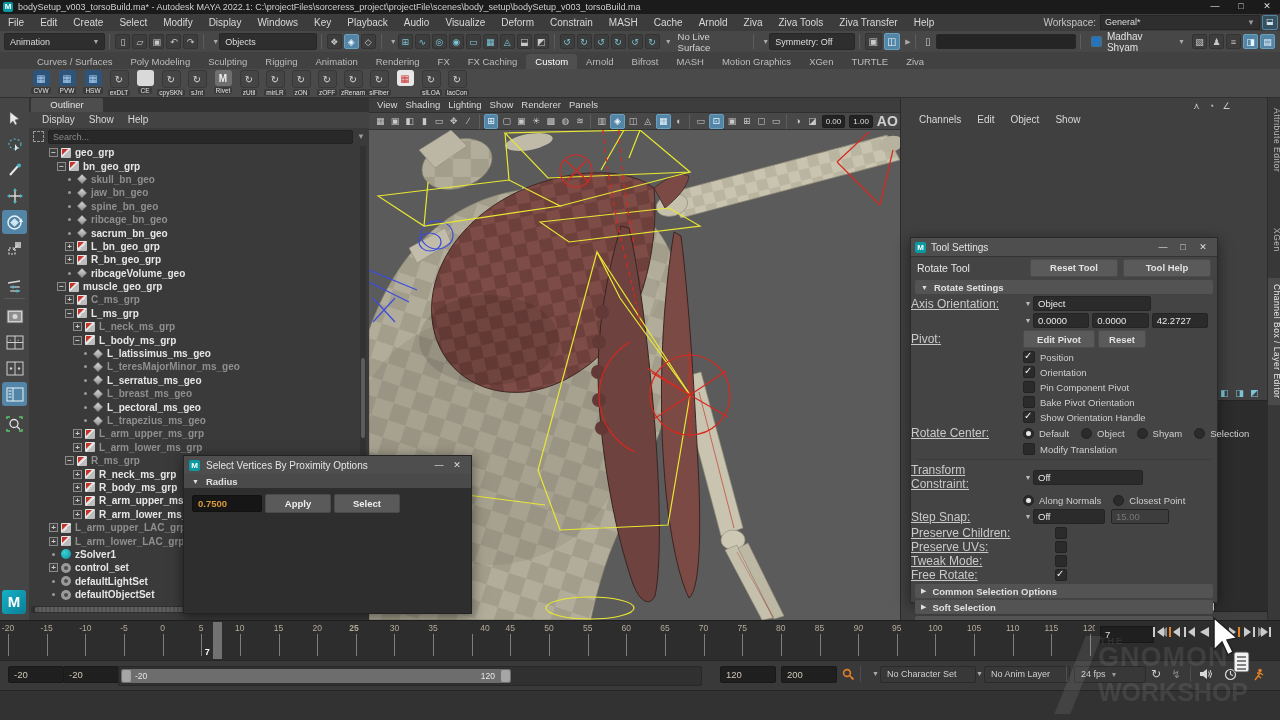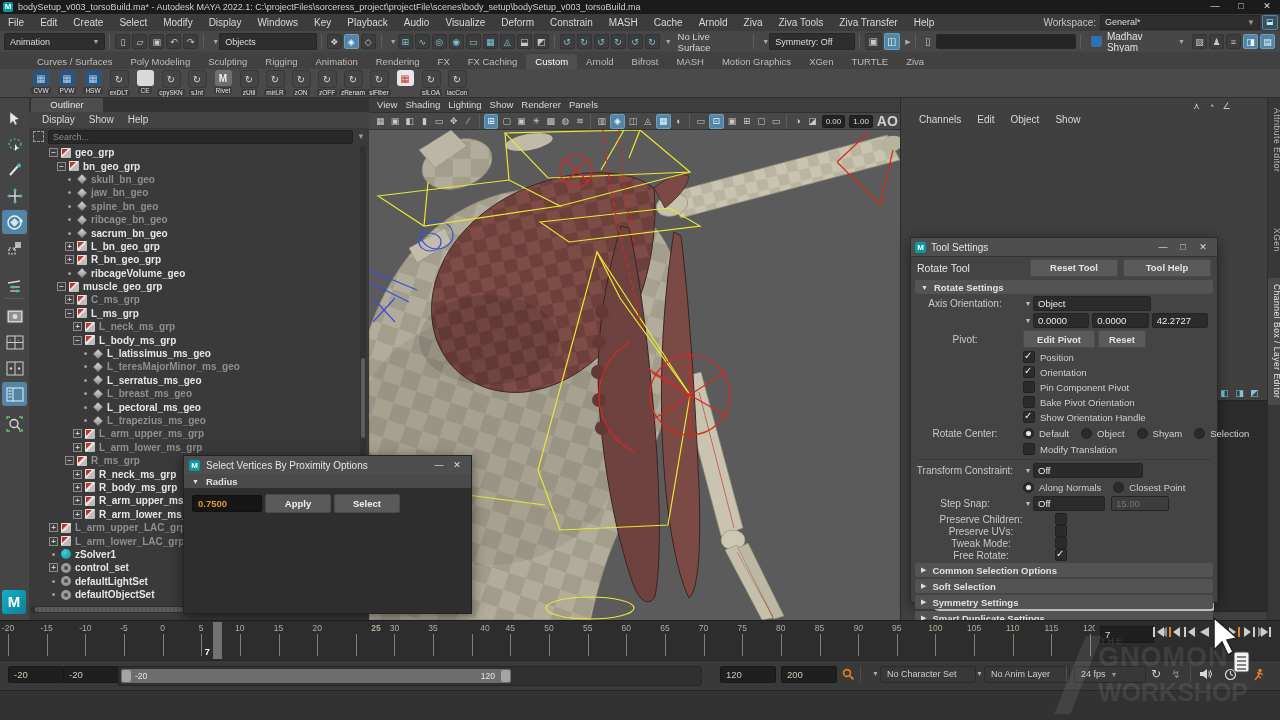--- a/index.html
+++ b/index.html
@@ -130,21 +130,21 @@
   #tw-toolrow{height:21px;display:flex;align-items:center;padding:0 6px;}
   #tw-toolrow .tn{font-size:10.5px;color:#e6e6e6;}
   .tw-btn{height:16px;background:#5a5a5a;border:1px solid #4b4b4b;border-radius:2px;color:#e2e2e2;font-size:9.5px;
       font-weight:bold;display:flex;align-items:center;justify-content:center;}
   #tw-toolrow .tw-btn{width:86px;margin-left:5px;}
   #tw-toolrow .sp{margin-left:auto;display:flex;}
   .sect{height:14px;background:#535353;border-radius:2px;margin:2px 4px;display:flex;align-items:center;padding:0 6px;
       font-size:9.5px;font-weight:bold;color:#e0e0e0;}
   .sect .tri{font-size:7px;margin-right:6px;color:#ddd;}
   .tw-row{display:flex;align-items:center;margin:2px 6px 2px 0;min-height:14px;}
-  .tw-lab{width:108px;text-align:center;font-size:10px;color:#c9c9c9;flex:none;padding-right:4px;}
+  .tw-lab{width:108px;text-align:left;font-size:12px;color:#c9c9c9;flex:none;padding-right:4px;text-decoration:underline;}
   .tw-dd{font-size:7px;color:#bbb;width:10px;text-align:center;flex:none;}
   .tw-field{height:13px;background:#2b2b2b;border:1px solid #242424;border-radius:2px;color:#e8e8e8;font-size:9.5px;
       padding:0 4px;line-height:13px;}
   .tw-field.disabled{color:#777;background:#3d3d3d;}
   .cb{width:10px;height:10px;background:#2b2b2b;border:1px solid #222;border-radius:2px;margin-right:5px;flex:none;position:relative;}
   .cb.checked::after{content:"✓";position:absolute;left:0px;top:-2px;color:#eee;font-size:10px;font-weight:bold;}
   .rb{width:9px;height:9px;background:#2b2b2b;border:1px solid #222;border-radius:50%;margin-right:5px;flex:none;position:relative;}
   .rb.sel::after{content:"";position:absolute;left:2px;top:2px;width:5px;height:5px;border-radius:50%;background:#e8e8e8;}
   .opt{display:flex;align-items:center;font-size:9.5px;color:#cfcfcf;margin-right:12px;}
   .tw-check-label{font-size:9.5px;color:#cfcfcf;}
@@ -1059,21 +1059,21 @@
         <span class="tick-num" style="left: 162.571px;">0</span>
         <span class="tick-line" style="left: 162.571px;"></span>
         <span class="tick-num" style="left: 201.214px;">5</span>
         <span class="tick-line" style="left: 201.214px;"></span>
         <span class="tick-num" style="left: 239.857px;">10</span>
         <span class="tick-line" style="left: 239.857px;"></span>
         <span class="tick-num" style="left: 278.5px;">15</span>
         <span class="tick-line" style="left: 278.5px;"></span>
         <span class="tick-num" style="left: 317.143px;">20</span>
         <span class="tick-line" style="left: 317.143px;"></span>
-        <span class="tick-num" style="left: 376px; font-weight: bold;">25</span>
+        <span class="tick-num" style="left: 354px; font-weight: bold;">25</span>
         <span class="tick-line" style="left: 355.786px;"></span>
         <span class="tick-num" style="left: 394.429px;">30</span>
         <span class="tick-line" style="left: 394.429px;"></span>
         <span class="tick-num" style="left: 433.071px;">35</span>
         <span class="tick-line" style="left: 433.071px;"></span>
         <span class="tick-num" style="left: 485px;">40</span>
         <span class="tick-line" style="left: 471.714px;"></span>
         <span class="tick-num" style="left: 510.357px;">45</span>
         <span class="tick-line" style="left: 510.357px;"></span>
         <span class="tick-num" style="left: 549px;">50</span>

